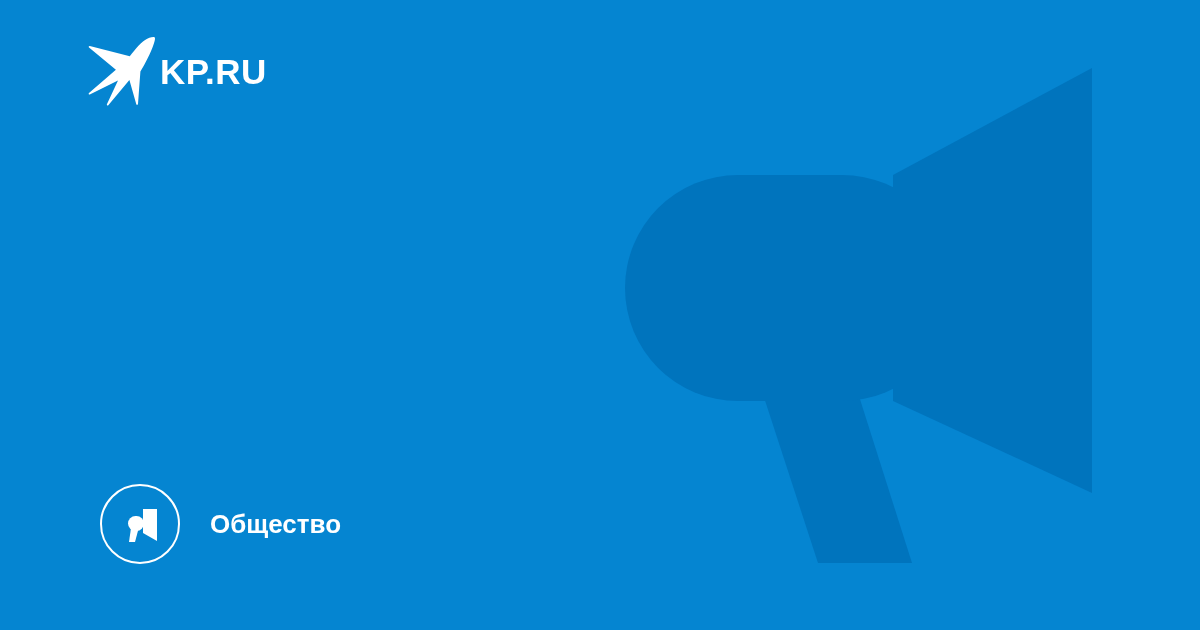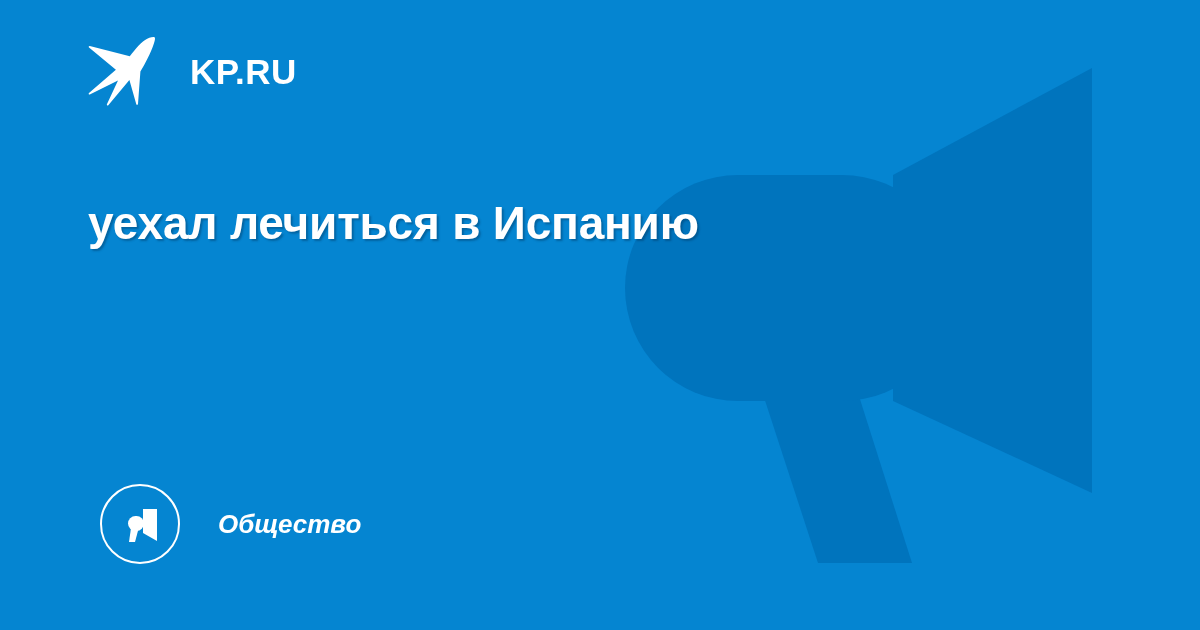--- a/index.html
+++ b/index.html
@@ -32,21 +32,20 @@
     pointer-events: none;
   }
 
   
   #header {
     position: absolute;
     left: 88px;
     top: 34px;
     display: flex;
     align-items: center;
-    gap: 30px;
     height: 74px;
   }
   #bird-logo {
     display: block;
     width: 72px;
     height: 70px;
   }
   #wordmark {
     color: #ffffff;
     font-size: 35px;
@@ -75,23 +74,22 @@
     white-space: nowrap;
   }
 
   
   #category {
     position: absolute;
     left: 100px;
     top: 484px;
     display: flex;
     align-items: center;
-    gap: 38px;
+    gap: 30px;
     height: 80px;
-    font-style: italic;
   }
   #category-badge {
     position: relative;
     width: 80px;
     height: 80px;
     flex: 0 0 80px;
   }
   #category-badge .ring {
     position: absolute;
     inset: 0;
@@ -130,21 +128,20 @@
   </svg>
 
   <div id="header">
     <svg id="bird-logo" viewBox="0 0 72 70" aria-hidden="true">
       <path fill="#ffffff" d="M63.4 1.2c-2.6 0.5 -5.6 2.0 -8.4 4.3 -3.1 2.5 -6.0 5.7 -9.0 9.4 -1.4 1.7 -2.8 3.5 -4.2 5.4L1.8 10.0c-0.9 -0.2 -1.5 0.9 -0.8 1.5L27.9 33.8 1.0 57.0c-0.8 0.6 -0.1 1.9 0.8 1.5L30.0 44.6 18.9 68.3c-0.4 0.9 0.8 1.7 1.4 0.9L41.4 44.0l6.9 24.3c0.3 0.9 1.6 0.8 1.7 -0.2L52.4 35.6c2.5 -4.1 4.9 -8.5 7.0 -12.8 2.8 -5.6 5.1 -11.0 6.5 -15.3 0.6 -1.8 1.0 -3.4 1.1 -4.6 0.1 -1.3 -0.3 -2.2 -1.5 -1.9z"></path>
     </svg>
     <span id="wordmark">KP.RU</span>
   </div>
 
   <h1 id="headline">
-    <span class="hl-line">уехал лечиться в Испанию</span>
   </h1>
 
   <div id="category">
     <div id="category-badge">
       <div class="ring"></div>
       <svg viewBox="0 0 38 36" aria-hidden="true">
         <polygon fill="#ffffff" points="22,2 36,2 36,34 22,26"></polygon>
         <rect x="7" y="9" width="16" height="15" rx="7.5" ry="7.5" fill="#ffffff"></rect>
         <polygon fill="#ffffff" points="10,21 18,20 14,35 8,35"></polygon>
       </svg>

